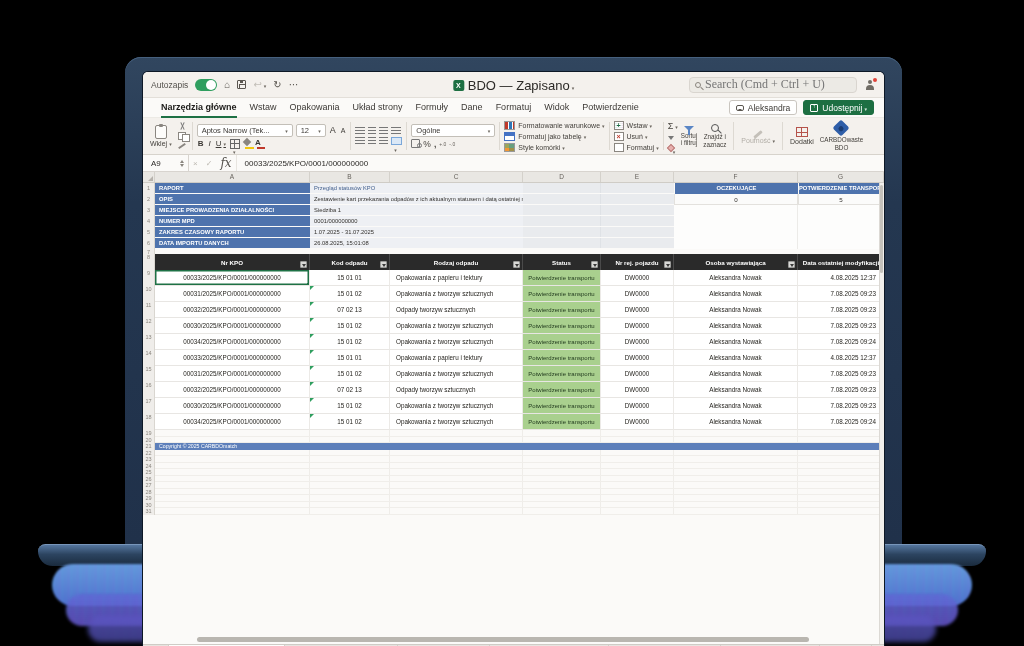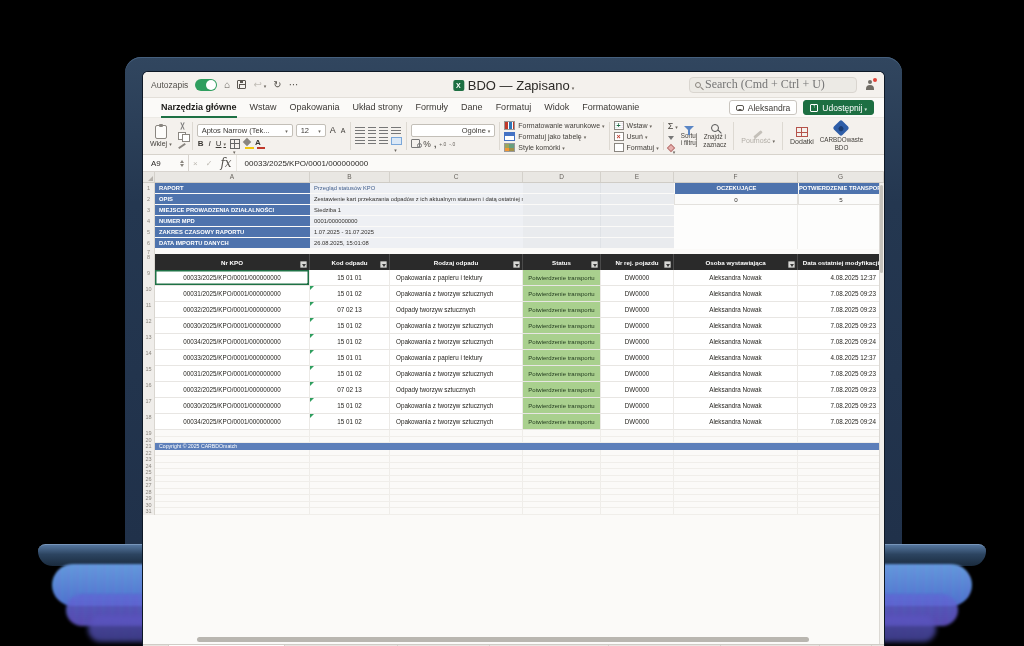--- a/index.html
+++ b/index.html
@@ -91,21 +91,21 @@
   .ic-clip { width:12px; height:14px; border:1px solid #8a8680; border-radius:2px; background:#fdfcfa; position:relative; }
   .ic-clip::before { content:""; position:absolute; left:3px; top:-2px; width:4px; height:3px; background:#8a8680; border-radius:1px; }
   .mini { width:11px; height:8px; position:relative; }
   .ic-cut::before,.ic-cut::after { content:""; position:absolute; left:5px; top:0; width:1px; height:8px; background:#777; }
   .ic-cut::before { transform:rotate(25deg); } .ic-cut::after { transform:rotate(-25deg); }
   .ic-copy::before { content:""; position:absolute; left:1px; top:0; width:6px; height:6px; border:1px solid #8a8680; background:#fff; }
   .ic-copy::after { content:""; position:absolute; left:3px; top:2px; width:6px; height:6px; border:1px solid #8a8680; background:#fff; }
   .ic-brush::before { content:""; position:absolute; left:1px; top:3px; width:8px; height:2px; background:#8a8680; transform:rotate(-35deg); }
   .selbox { height:13px; border:1px solid #c3bfb8; border-radius:2px; background:#fff;
     display:flex; align-items:center; justify-content:space-between; padding:0 4px; font-size:7.5px; color:#3c3935; white-space:nowrap; overflow:hidden; }
-  .fontname { width:96px; } .fontsize { width:30px; } .numfmt { width:84px;justify-content:flex-end; }
+  .fontname { width:96px; } .fontsize { width:30px; } .numfmt { width:84px; }
   .fbtn { font-size:8px; color:#3c3935; padding:0 1px; }
   .fbtn.b { font-weight:bold; } .fbtn.i { font-style:italic; } .fbtn.u { text-decoration:underline; }
   .ic-grid { width:10px; height:10px; border:1px solid #666;
     background:linear-gradient(#666,#666) center/10px 1px no-repeat,linear-gradient(#666,#666) center/1px 10px no-repeat; }
   .ic-fill { width:9px; height:9px; position:relative; }
   .ic-fill::before { content:""; position:absolute; left:1px; top:0; width:6px; height:6px; background:#8a8680; transform:rotate(45deg); }
   .ic-fill::after { content:""; position:absolute; left:0; bottom:-1px; width:9px; height:2px; background:#f2c80f; }
   .ic-fc { font-size:8px; font-weight:bold; color:#3c3935; line-height:1; position:relative; padding-bottom:2px; }
   .ic-fc::after { content:""; position:absolute; left:0; bottom:0; width:8px; height:2px; background:#c0392b; }
   .bars { width:10px; height:8px; background:repeating-linear-gradient(to bottom,#777 0 1px,transparent 1px 3px); }
@@ -281,21 +281,21 @@
 
   <div class="mtab">
             <span>Formatuj</span>
           </div>
 
   <div class="mtab">
             <span>Widok</span>
           </div>
 
   <div class="mtab">
-            <span>Formatowanie</span>
+            <span>Potwierdzenie</span>
           </div>
 </span>
       <div class="m-right">
         <div class="pill">
           <span class="ic-bubble"></span>
           <span>Aleksandra</span>
         </div>
         <div class="pill green">
           <span class="ic-share"></span>
           <span class="dd">Udostępnij</span>

